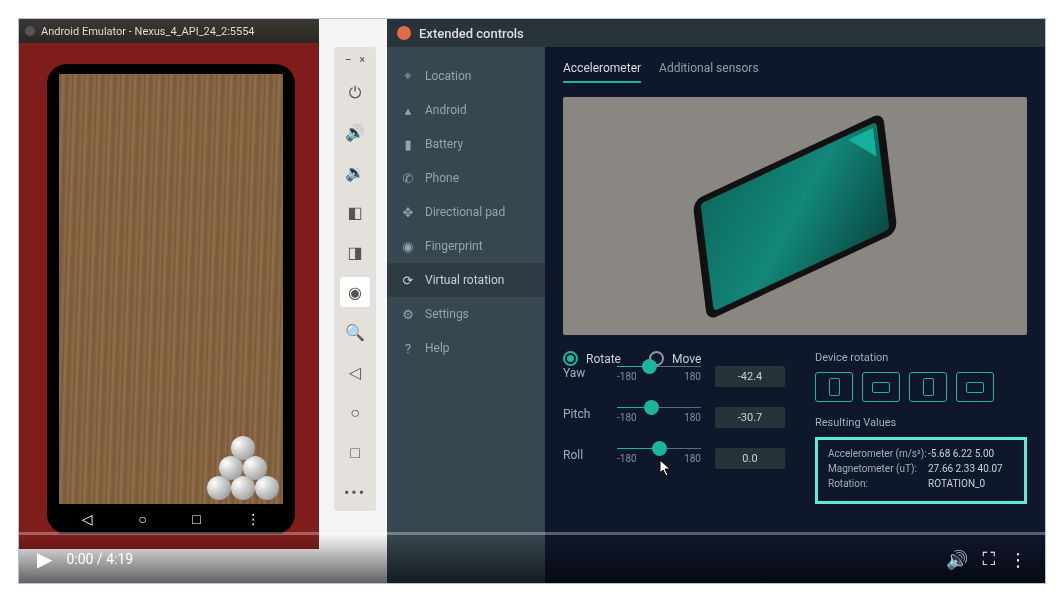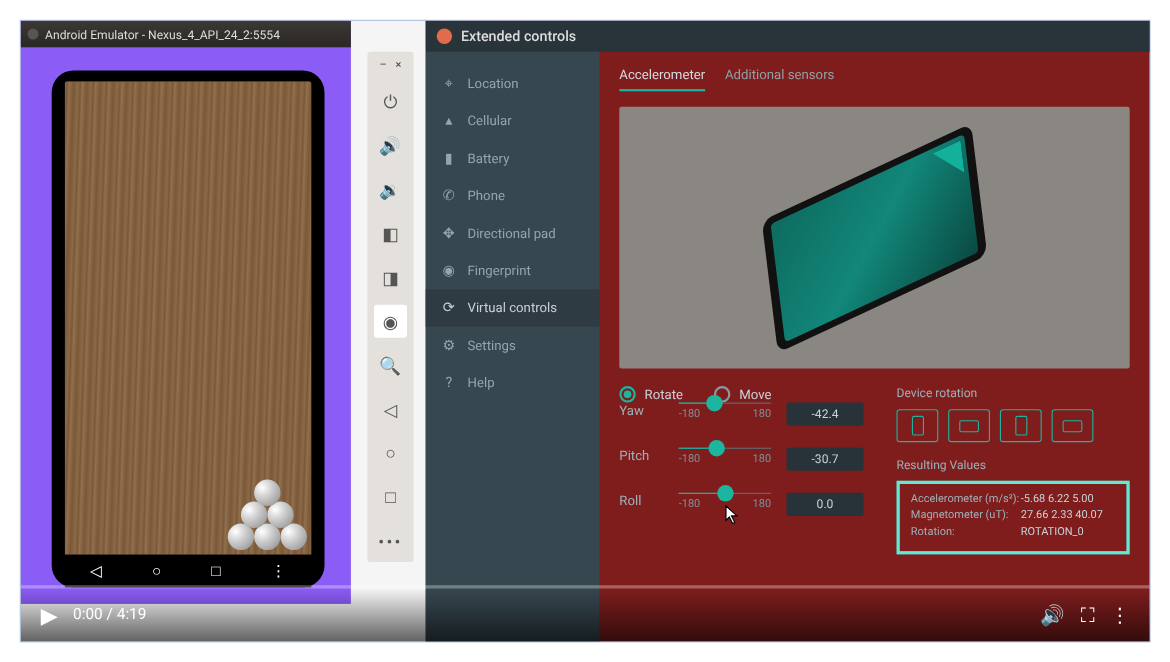--- a/index.html
+++ b/index.html
@@ -1,33 +1,33 @@
 <!DOCTYPE html>
 <html><head>
 <meta charset="utf-8">
 <style>
 *{box-sizing:border-box;margin:0;padding:0;font-family:-apple-system,BlinkMacSystemFont,"Segoe UI",Roboto,sans-serif}
 body{background:#fff;width:1064px;height:602px;position:relative;overflow:hidden}
 .frame{position:absolute;left:18px;top:18px;right:18px;bottom:18px;border:1px solid #b0c4de;background:#f5f5f5}
-.emu-window{position:absolute;left:0;top:0;width:300px;height:530px;background:#8b5cf6}
+.emu-window{position:absolute;left:0;top:0;width:300px;height:530px;background:#7f1d1d}
 .emu-title{height:24px;background:linear-gradient(#3c3833,#2a2724);display:flex;align-items:center;padding:0 6px;gap:6px}
 .emu-title .dot{width:10px;height:10px;border-radius:50%;background:#555}
 .emu-title-text{color:#ddd;font-size:11px}
 .emu-frame{position:absolute;left:28px;top:45px;width:248px;height:470px;background:#000;border-radius:20px;padding:10px 12px}
 .emu-screen{width:100%;height:430px;background:#7a5a3a;position:relative;border-radius:2px 2px 0 0;overflow:hidden}
 .wood{position:absolute;inset:0;background:repeating-linear-gradient(92deg,#8b6a48 0,#7a5838 2px,#91704e 4px,#7a5838 8px,#8b6a48 12px)}
 .ball{position:absolute;width:24px;height:24px;border-radius:50%;background:radial-gradient(circle at 30% 30%,#fff,#ccc 40%,#888)}
 .nav-bar{height:30px;background:#000;display:flex;align-items:center;justify-content:space-around;color:#fff}
 .nav-bar span{font-size:14px}
 .toolbar{position:absolute;left:315px;top:28px;width:42px;background:#e4e0dc;border-radius:3px;padding:4px 0;display:flex;flex-direction:column;align-items:center;gap:10px}
 .toolbar .win-ctrl{display:flex;gap:8px;height:16px;align-items:center;justify-content:center;width:100%;font-size:10px;color:#444}
 .toolbar .tb{width:30px;height:30px;display:flex;align-items:center;justify-content:center;color:#555;cursor:pointer;font-size:16px}
 .toolbar .tb.camera{background:#fff;border-radius:3px}
 .toolbar .dots{letter-spacing:2px}
-.ext{position:absolute;left:368px;top:0;right:0;bottom:0;background:#7f1d1d}
+.ext{position:absolute;left:368px;top:0;right:0;bottom:0;background:#0f172a}
 .ext-title{height:28px;display:flex;align-items:center;padding:0 10px;gap:8px;background:#28343a}
 .ext-title .close{width:14px;height:14px;border-radius:50%;background:#e06c4c}
 .ext-title-text{color:#ddd;font-size:13px;font-weight:500}
 .ext-body{display:flex;height:calc(100% - 28px)}
 .sidebar{width:158px;background:#374750;padding-top:12px}
 .side-item{height:34px;display:flex;align-items:center;padding:0 14px;gap:10px;color:#96a4ad;font-size:12px;cursor:pointer}
 .side-item.active{background:#2f3b42;color:#c5d0d7}
 .side-item .icon{width:14px;display:flex;justify-content:center;font-size:13px}
 .main{flex:1;padding:14px 18px 14px 18px;display:flex;flex-direction:column}
 .tabs{display:flex;gap:18px;margin-bottom:14px}
@@ -126,41 +126,41 @@
       <span class="ext-title-text">Extended controls</span>
     </div>
     <div class="ext-body">
       <div class="sidebar">
         <div class="side-item">
             <span class="icon">⌖</span>
             <span>Location</span>
           </div>
         <div class="side-item">
             <span class="icon">▴</span>
-            <span>Cellular</span>
+            <span>Android</span>
           </div>
         <div class="side-item">
             <span class="icon">▮</span>
             <span>Battery</span>
           </div>
         <div class="side-item">
             <span class="icon">✆</span>
             <span>Phone</span>
           </div>
         <div class="side-item">
             <span class="icon">✥</span>
             <span>Directional pad</span>
           </div>
         <div class="side-item">
             <span class="icon">◉</span>
             <span>Fingerprint</span>
           </div>
         <div class="side-item active">
             <span class="icon">⟳</span>
-            <span>Virtual controls</span>
+            <span>Virtual rotation</span>
           </div>
         <div class="side-item">
             <span class="icon">⚙</span>
             <span>Settings</span>
           </div>
         <div class="side-item">
             <span class="icon">?</span>
             <span>Help</span>
           </div>
       </div>

